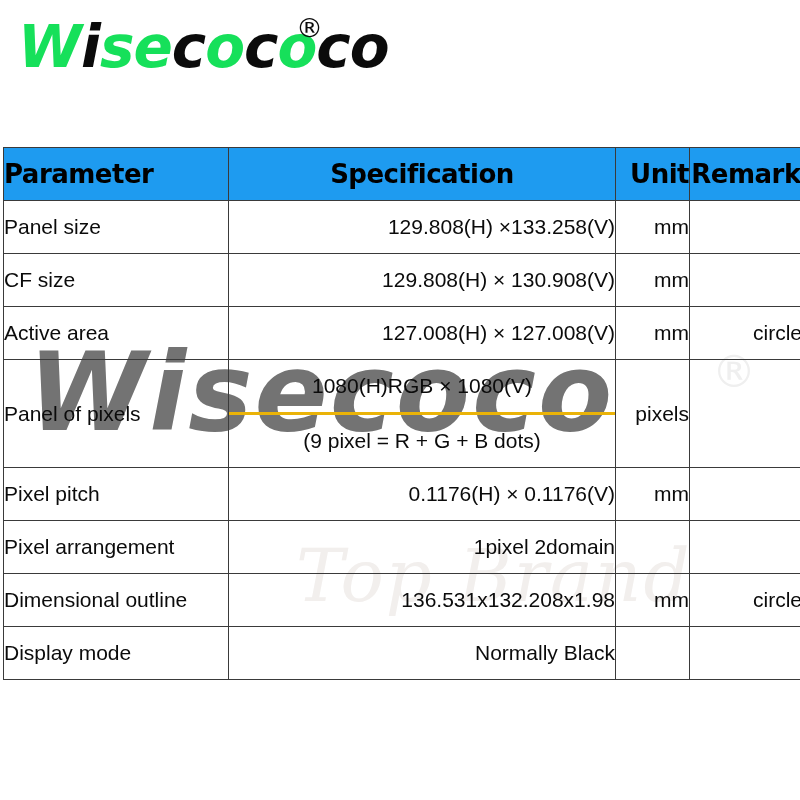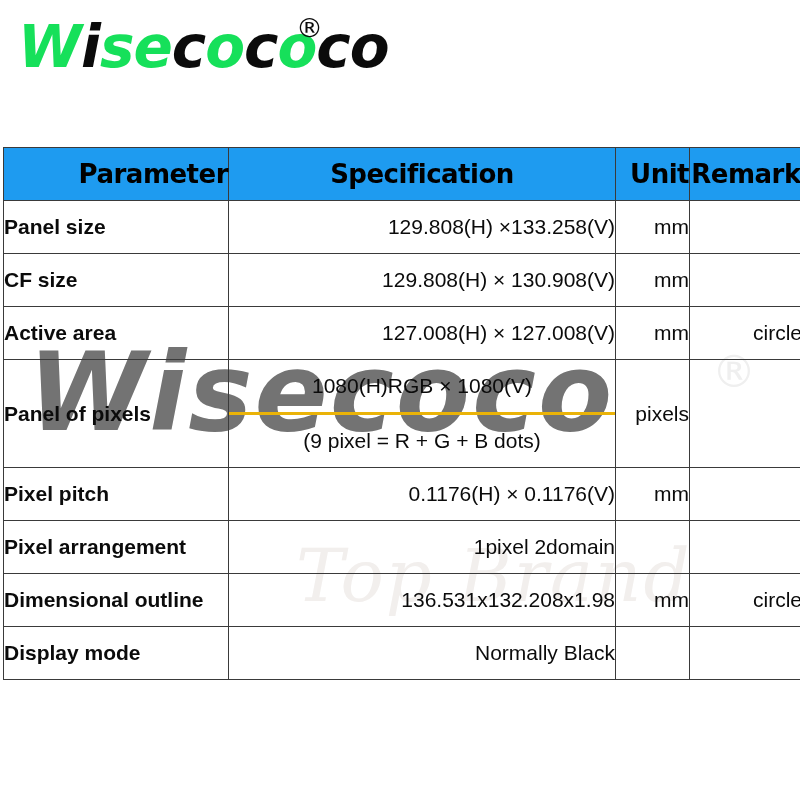--- a/index.html
+++ b/index.html
@@ -107,32 +107,31 @@
   }
   table.spec thead th {
     background: #1e9bf0;
     height: 52px;
     font-family: "DejaVu Sans", sans-serif;
     font-size: 26px;
     font-weight: bold;
     color: #000000;
     letter-spacing: -0.5px;
   }
-  th.col-param { width: 224px; text-align: right; }
+  th.col-param { width: 224px; text-align: left; }
   th.col-spec  { width: 386px; text-align: center; margin-left: 24px; }
   th.col-unit  { width: 73px;  text-align: right; }
   th.col-remark{ width: 112px; text-align: center; }
 
   td.c-param {
     text-align: left;
     padding-left: 9px;
     font-size: 21px;
     color: #0b0b0b;
     font-family: "Liberation Sans", sans-serif;
-    font-weight: bold;
   }
   td.c-spec, td.c-unit, td.c-remark {
     text-align: right;
     font-size: 21px;
     color: #0b0b0b;
     font-family: "Liberation Sans", sans-serif;
   }
   tr.data-row > td { height: 52px; }
 
   

